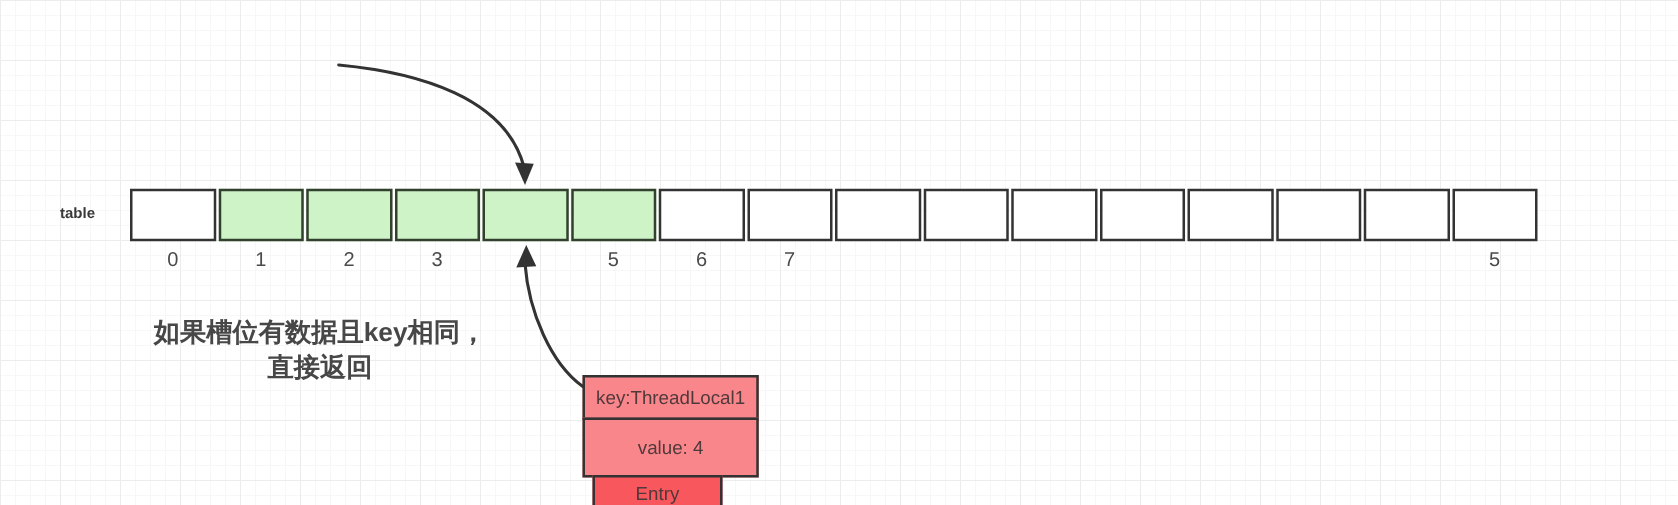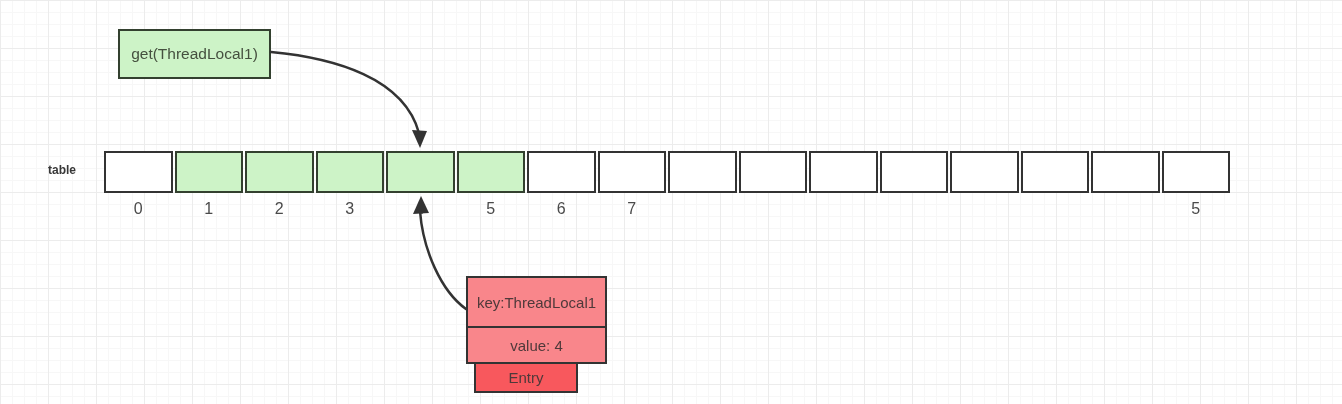--- a/index.html
+++ b/index.html
@@ -76,32 +76,29 @@
     font-size: 21px; font-weight: bold; color: #474747;
     line-height: 1.32;
   }
 
   .entry-stack { position: absolute; left: 466px; top: 276px; z-index: 2; }
   .ebox {
     border: 2px solid #333333;
     display: flex; align-items: center; justify-content: center;
     font-size: 15px; color: #4f393a;
   }
-  .ebox.key   { width: 141px; height: 52px; background: var(--salmon, #f9868b); }
-  .ebox.value { width: 141px; height: 38px; background: var(--salmon, #f9868b); margin-top: -2px; }
+  .ebox.key   { width: 141px; height: 36px; background: var(--salmon, #f9868b); margin-top: 24px; }
+  .ebox.value { width: 141px; height: 48px; background: var(--salmon, #f9868b); margin-top: -2px; }
   .ebox.type  { width: 104px; height: 31px; background: var(--red, #f8585d); margin-top: -2px; margin-left: 8px; }
 </style>
 </head>
 <body>
 
 <div class="page">
 
-  <div class="call-box">
-    <span>get(ThreadLocal1)</span>
-  </div>
 
   <div class="table-label">table</div>
 
   <div class="cells-row" id="cells-row">
       <div class="cell"></div>
       <div class="cell filled"></div>
       <div class="cell filled"></div>
       <div class="cell filled"></div>
       <div class="cell filled"></div>
       <div class="cell filled"></div>
@@ -128,20 +125,24 @@
       <div class="idx"></div>
       <div class="idx"></div>
       <div class="idx"></div>
       <div class="idx"></div>
       <div class="idx"></div>
       <div class="idx"></div>
       <div class="idx"></div>
       <div class="idx">5</div>
     </div>
 
+  <div class="annotation">
+    <div>如果槽位有数据且key相同，</div>
+    <div>直接返回</div>
+  </div>
 
   <div class="entry-stack">
     <div class="ebox key">key:ThreadLocal1</div>
     <div class="ebox value">value: 4</div>
     <div class="ebox type">Entry</div>
   </div>
 
   <svg class="arrows" viewBox="0 0 1342 404" xmlns="http://www.w3.org/2000/svg">
     <g>
       <path d="M271,52 C335,58 404,78 419,133"></path>

